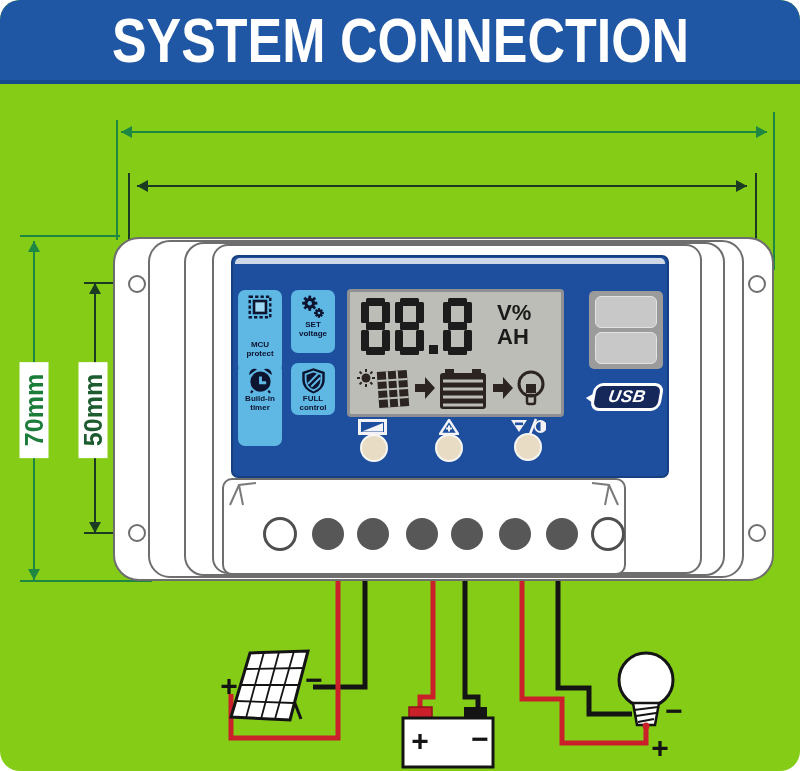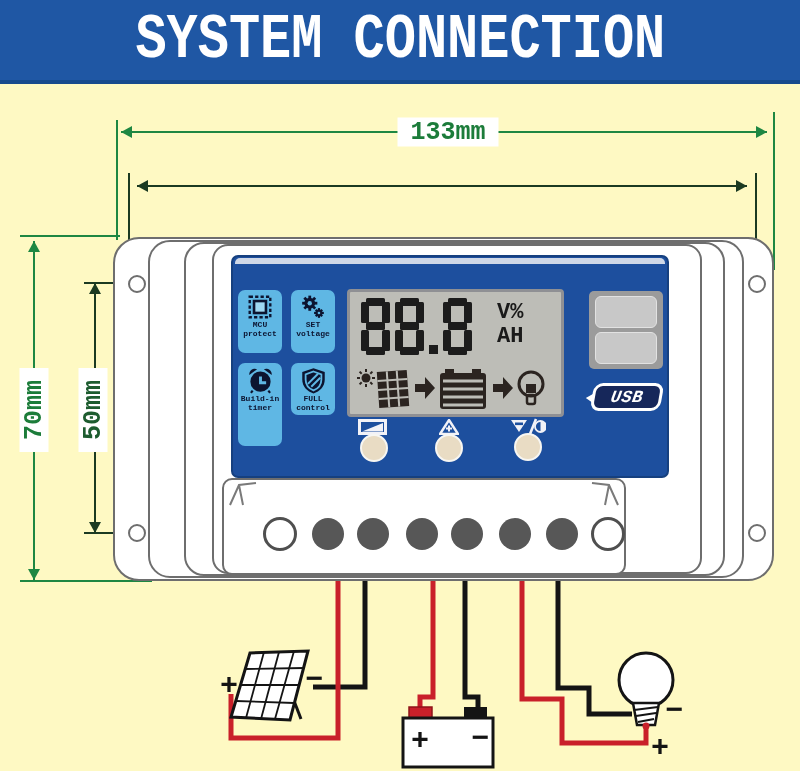--- a/index.html
+++ b/index.html
@@ -1,17 +1,17 @@
 <!DOCTYPE html>
 <html><head>
 <meta charset="utf-8">
 <style>
   html,body{margin:0;padding:0;background:#fff;}
-  .stage{position:relative;width:800px;height:771px;background:#fef9c3;overflow:hidden;
-         font-family:Liberation Mono, monospace;}
+  .stage{position:relative;width:800px;height:771px;background:#84cc16;overflow:hidden;
+         font-family:Liberation Sans, sans-serif;border-radius:20px;}
   .abs{position:absolute;}
 
   
   .banner{left:0;top:0;width:800px;height:80px;background:#1f57a4;border-bottom:4px solid #174a8c;
           display:flex;align-items:center;justify-content:center;}
   .banner-text{color:#fff;font-size:53px;font-weight:bold;letter-spacing:0px;
                transform:scale(0.98,1.18);white-space:nowrap;}
 
   
   .dline{background:#1e8742;}
@@ -91,21 +91,20 @@
 
   <div class="abs banner">
     <div class="banner-text">SYSTEM CONNECTION</div>
   </div>
 
   <div class="abs dline" style="left:121px;top:131px;width:646px;height:2px;"></div>
   <div class="abs arr arr-l" style="left:121px;top:126px;"></div>
   <div class="abs arr arr-r" style="left:756px;top:126px;"></div>
   <div class="abs dline" style="left:116px;top:120px;width:2px;height:120px;"></div>
   <div class="abs dline" style="left:773px;top:112px;width:2px;height:158px;"></div>
-  <span class="abs dlabel green-t" style="left:448px;top:132px;">133mm</span>
 
   <div class="abs dline-dark" style="left:137px;top:185px;width:610px;height:2px;"></div>
   <div class="abs arr arr-l dk" style="left:137px;top:180px;"></div>
   <div class="abs arr arr-r dk" style="left:736px;top:180px;"></div>
   <div class="abs dline-dark" style="left:128px;top:173px;width:2px;height:108px;"></div>
   <div class="abs dline-dark" style="left:755px;top:173px;width:2px;height:110px;"></div>
 
   <div class="abs dline" style="left:33px;top:241px;width:2px;height:339px;"></div>
   <div class="abs arr arr-u" style="left:28px;top:241px;"></div>
   <div class="abs arr arr-d" style="left:28px;top:569px;"></div>
@@ -174,21 +173,21 @@
   <div class="abs hole" style="left:748px;top:275px;z-index:2;"></div>
   <div class="abs hole" style="left:748px;top:524px;z-index:2;"></div>
 
   <div class="abs plate" style="left:148px;top:240px;width:596px;height:338px;border-radius:22px;z-index:2;"></div>
   <div class="abs plate" style="left:184px;top:242px;width:541px;height:334px;border-radius:20px;z-index:3;"></div>
   <div class="abs plate" style="left:212px;top:244px;width:490px;height:330px;border-radius:16px;z-index:4;"></div>
 
   <div class="abs bluepanel" style="z-index:5;"></div>
   <div class="abs panel-gloss" style="z-index:6;"></div>
 
-  <div class="abs badge" style="left:238px;top:290px;height:63px;z-index:6;">
+  <div class="abs badge" style="left:238px;top:290px;height:82px;z-index:6;gap:20px;">
     <svg width="26" height="26" viewBox="0 0 24 24">
       <rect x="2.5" y="2.5" width="19" height="19" fill="none" stroke="#0c1430" stroke-width="2.2" stroke-dasharray="3 2"></rect>
       <rect x="6.5" y="6.5" width="11" height="11" fill="#9fd8f2" stroke="#0c1430" stroke-width="2.4"></rect>
     </svg>
     <div class="badge-label">
       <div>MCU</div>
       <div>protect</div>
     </div>
   </div>
 

